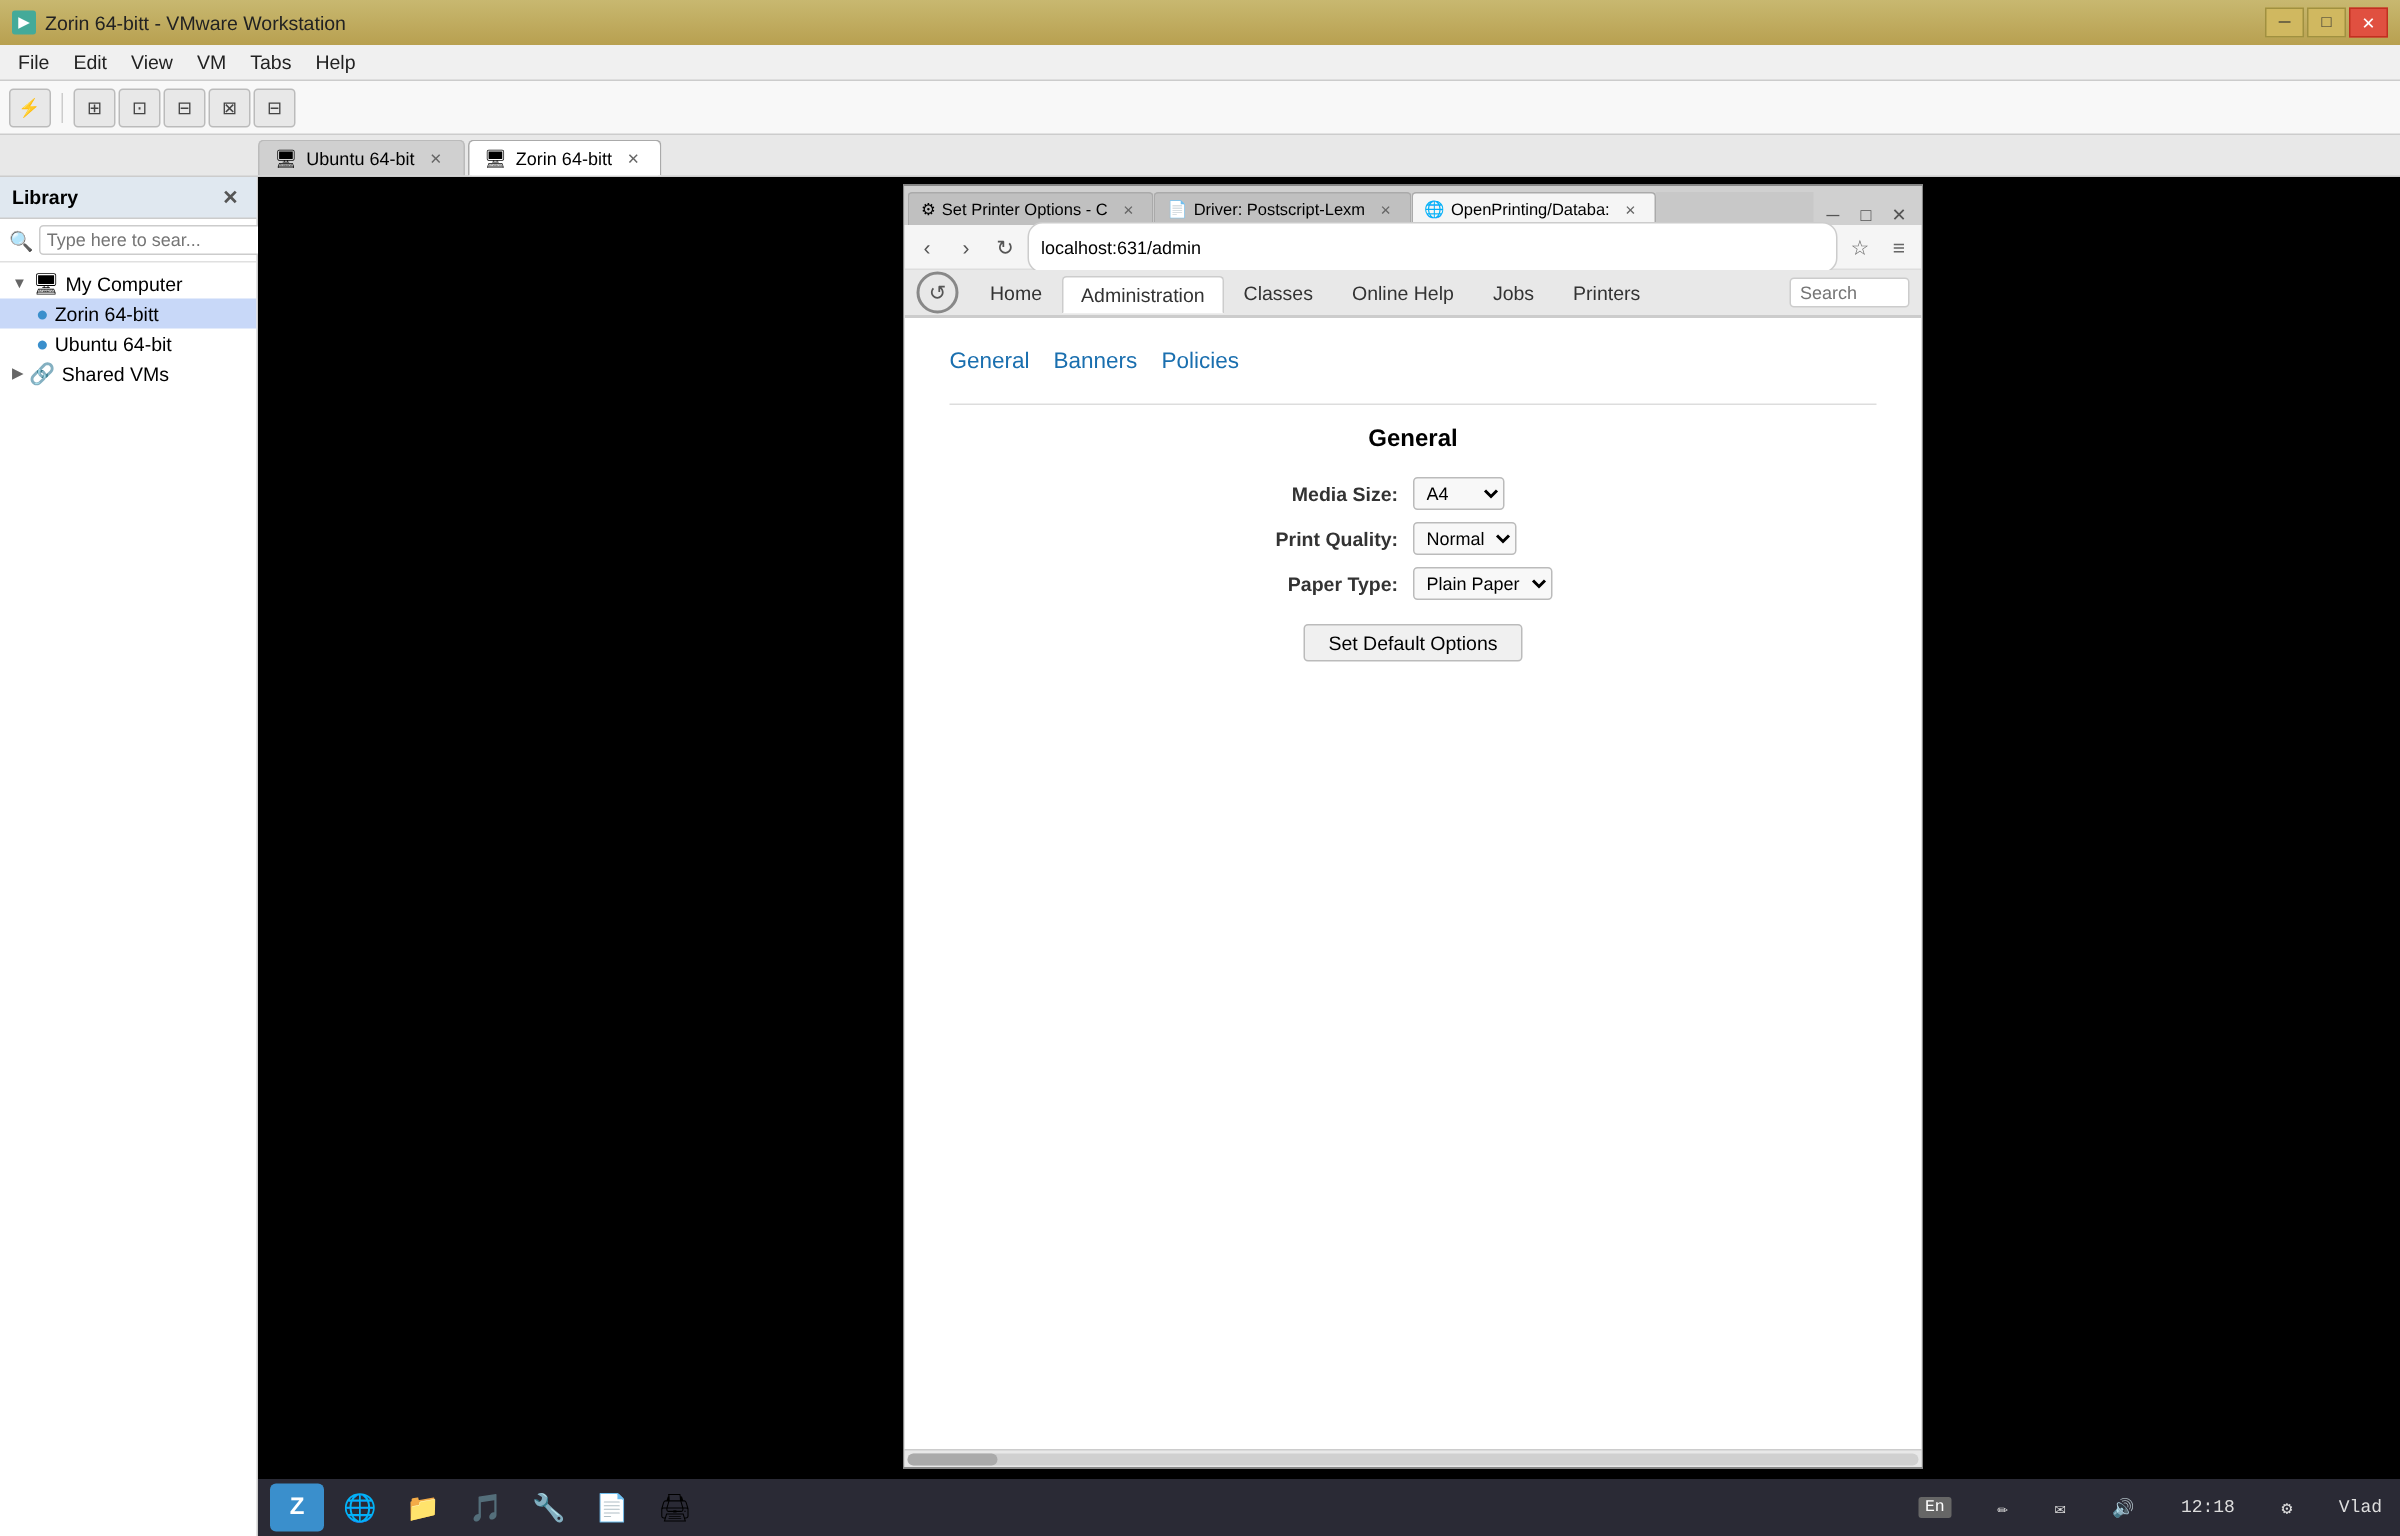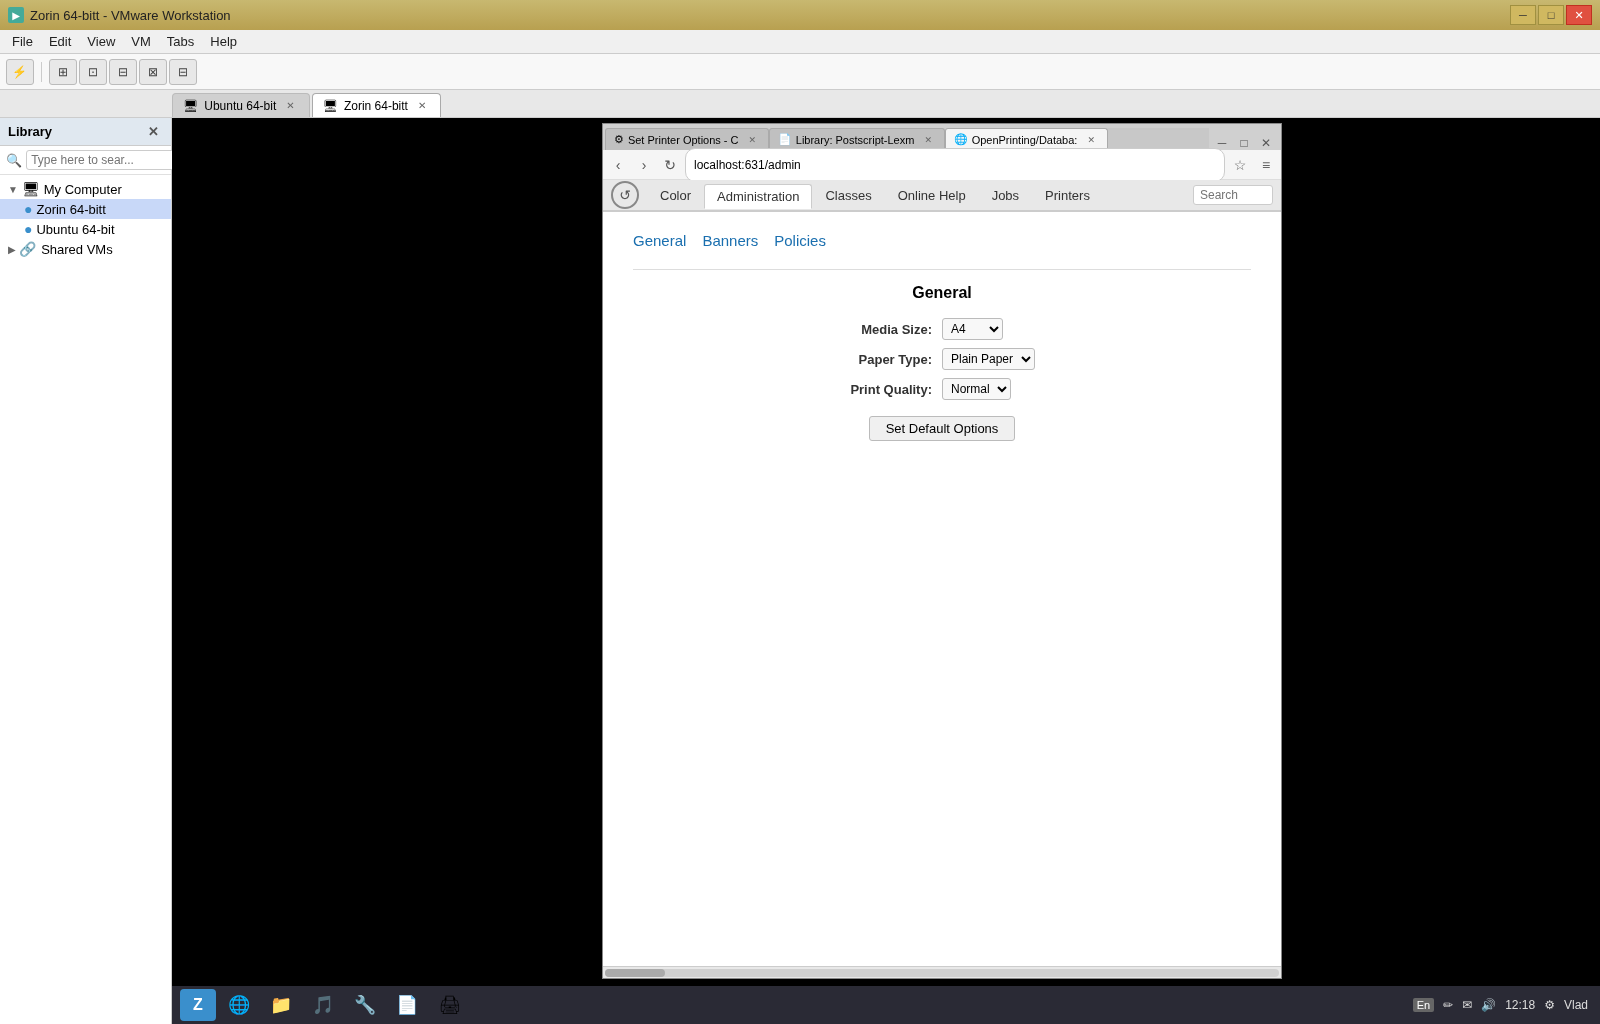--- a/index.html
+++ b/index.html
@@ -376,23 +376,24 @@
       display: flex; align-items: center; justify-content: center;
       border-radius: 4px;
       cursor: pointer;
       font-size: 18px;
     }
     .taskbar-app.zorin { background: #3a8fcc; }
     .taskbar-spacer { flex: 1; }
     .taskbar-sys {
       display: flex;
       align-items: center;
-      gap: 1px;
+      gap: 23px;
       color: #ddd;
       font-size: 12px;
+      font-family: Liberation Mono, monospace;
     }
     .taskbar-sys-item {
       display: flex; align-items: center; gap: 2px;
       cursor: pointer;
       padding: 2px 4px;
       border-radius: 3px;
     }
 
     .close-x {
       font-size: 13px;
@@ -494,21 +495,21 @@
       <div class="browser-window" style="top:5px; bottom:45px; width:680px; display:flex; flex-direction:column;">
 
         <div class="browser-tabs-row">
           <div class="browser-tab">
             <span>⚙</span>
             <span style="max-width:130px; overflow:hidden; text-overflow:ellipsis; white-space:nowrap;">Set Printer Options - C</span>
             <span class="btclose close-x">✕</span>
           </div>
           <div class="browser-tab">
             <span>📄</span>
-            <span style="max-width:130px; overflow:hidden; text-overflow:ellipsis; white-space:nowrap;">Library: Postscript-Lexm</span>
+            <span style="max-width:130px; overflow:hidden; text-overflow:ellipsis; white-space:nowrap;">Driver: Postscript-Lexm</span>
             <span class="btclose close-x">✕</span>
           </div>
           <div class="browser-tab active">
             <span>🌐</span>
             <span style="max-width:130px; overflow:hidden; text-overflow:ellipsis; white-space:nowrap;">OpenPrinting/Databa:</span>
             <span class="btclose close-x">✕</span>
           </div>
           <div style="flex:1; height:22px; background:#c8c8c8;"></div>
           <div style="display:flex; align-items:center; padding:0 4px; font-size:12px; color:#555; gap:4px;">
             <span style="cursor:pointer; width:18px; text-align:center;">─</span>
@@ -523,21 +524,21 @@
           <button class="browser-nav-btn">↻</button>
           <input class="browser-address-bar" type="text" value="localhost:631/admin" style="">
           <span class="browser-nav-icon">☆</span>
           <span class="browser-nav-icon">≡</span>
         </div>
 
         <div class="browser-body">
 
           <div class="cups-nav">
             <div class="cups-nav-logo">↺</div>
-            <div class="cups-nav-item">Color</div>
+            <div class="cups-nav-item">Home</div>
             <div class="cups-nav-item active">Administration</div>
             <div class="cups-nav-item">Classes</div>
             <div class="cups-nav-item">Online Help</div>
             <div class="cups-nav-item">Jobs</div>
             <div class="cups-nav-item">Printers</div>
             <div class="cups-search">
               <input type="text" placeholder="Search" style="">
             </div>
           </div>
 
@@ -555,41 +556,41 @@
               <div class="cups-form-field">
                 <select>
                   <option>A4</option>
                   <option>Letter</option>
                   <option>Legal</option>
                 </select>
               </div>
             </div>
 
             <div class="cups-form-row">
+              <div class="cups-form-label">Print Quality:</div>
+              <div class="cups-form-field">
+                <select>
+                  <option>Draft</option>
+                  <option selected="">Normal</option>
+                  <option>High</option>
+                </select>
+              </div>
+            </div>
+
+            <div class="cups-form-row">
               <div class="cups-form-label">Paper Type:</div>
               <div class="cups-form-field">
                 <select>
                   <option>Plain Paper</option>
                   <option>Recycled</option>
                   <option>Glossy</option>
                 </select>
               </div>
             </div>
 
-            <div class="cups-form-row">
-              <div class="cups-form-label">Print Quality:</div>
-              <div class="cups-form-field">
-                <select>
-                  <option>Draft</option>
-                  <option selected="">Normal</option>
-                  <option>High</option>
-                </select>
-              </div>
-            </div>
-
 
 
 
             <div class="cups-submit-row">
               <button class="cups-submit-btn">Set Default Options</button>
             </div>
           </div>
         </div>
 
         <div class="browser-scrollbar">

